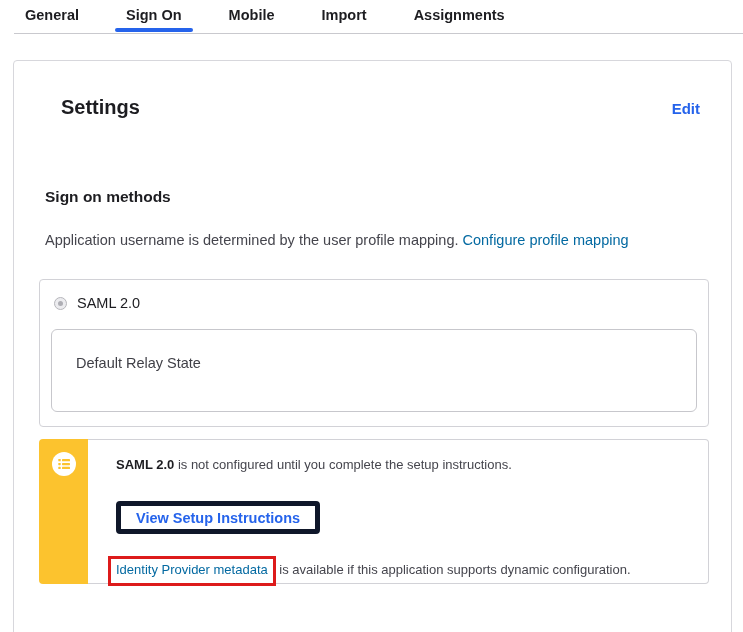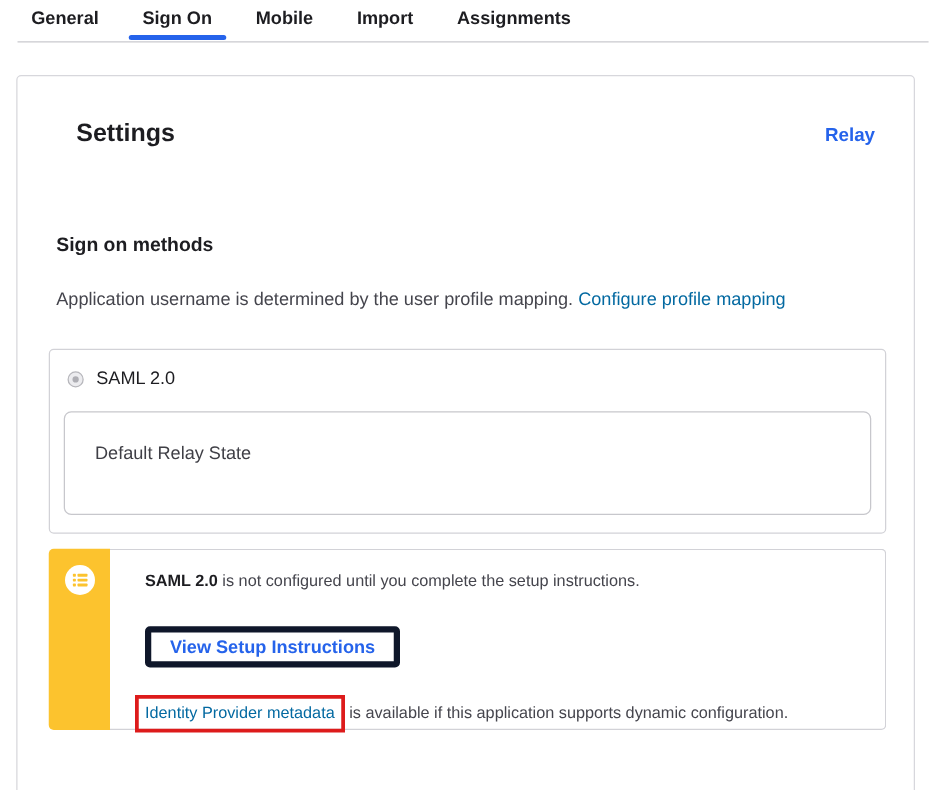--- a/index.html
+++ b/index.html
@@ -11,20 +11,21 @@
     color: #1d1d21;
   }
 
   
   .tabbar {
     display: flex;
     margin-left: 14px;
     border-bottom: 1px solid #c9c9ce;
     height: 34px;
     align-items: flex-start;
+    gap: 12px;
   }
   .tab {
     position: relative;
     padding: 7px 11px;
     margin-right: 13px;
     font-size: 14.5px;
     font-weight: 700;
     color: #1d1d21;
     cursor: pointer;
     white-space: nowrap;
@@ -193,21 +194,21 @@
   <div class="tab">General</div>
   <div class="tab active">Sign On</div>
   <div class="tab">Mobile</div>
   <div class="tab">Import</div>
   <div class="tab">Assignments</div>
 </nav>
 
 <section class="card">
   <div class="card-header">
     <h1 class="card-title">Settings</h1>
-    <a class="edit-link">Relay</a>
+    <a class="edit-link">Edit</a>
   </div>
 
   <div class="card-body">
     <h2 class="section-heading">Sign on methods</h2>
 
 
     <p class="para para-2"><span>Application username is determined by the user profile mapping. </span><a class="inline-link">Configure profile mapping</a></p>
 
     <div class="saml-box">
       <div class="radio-row">

